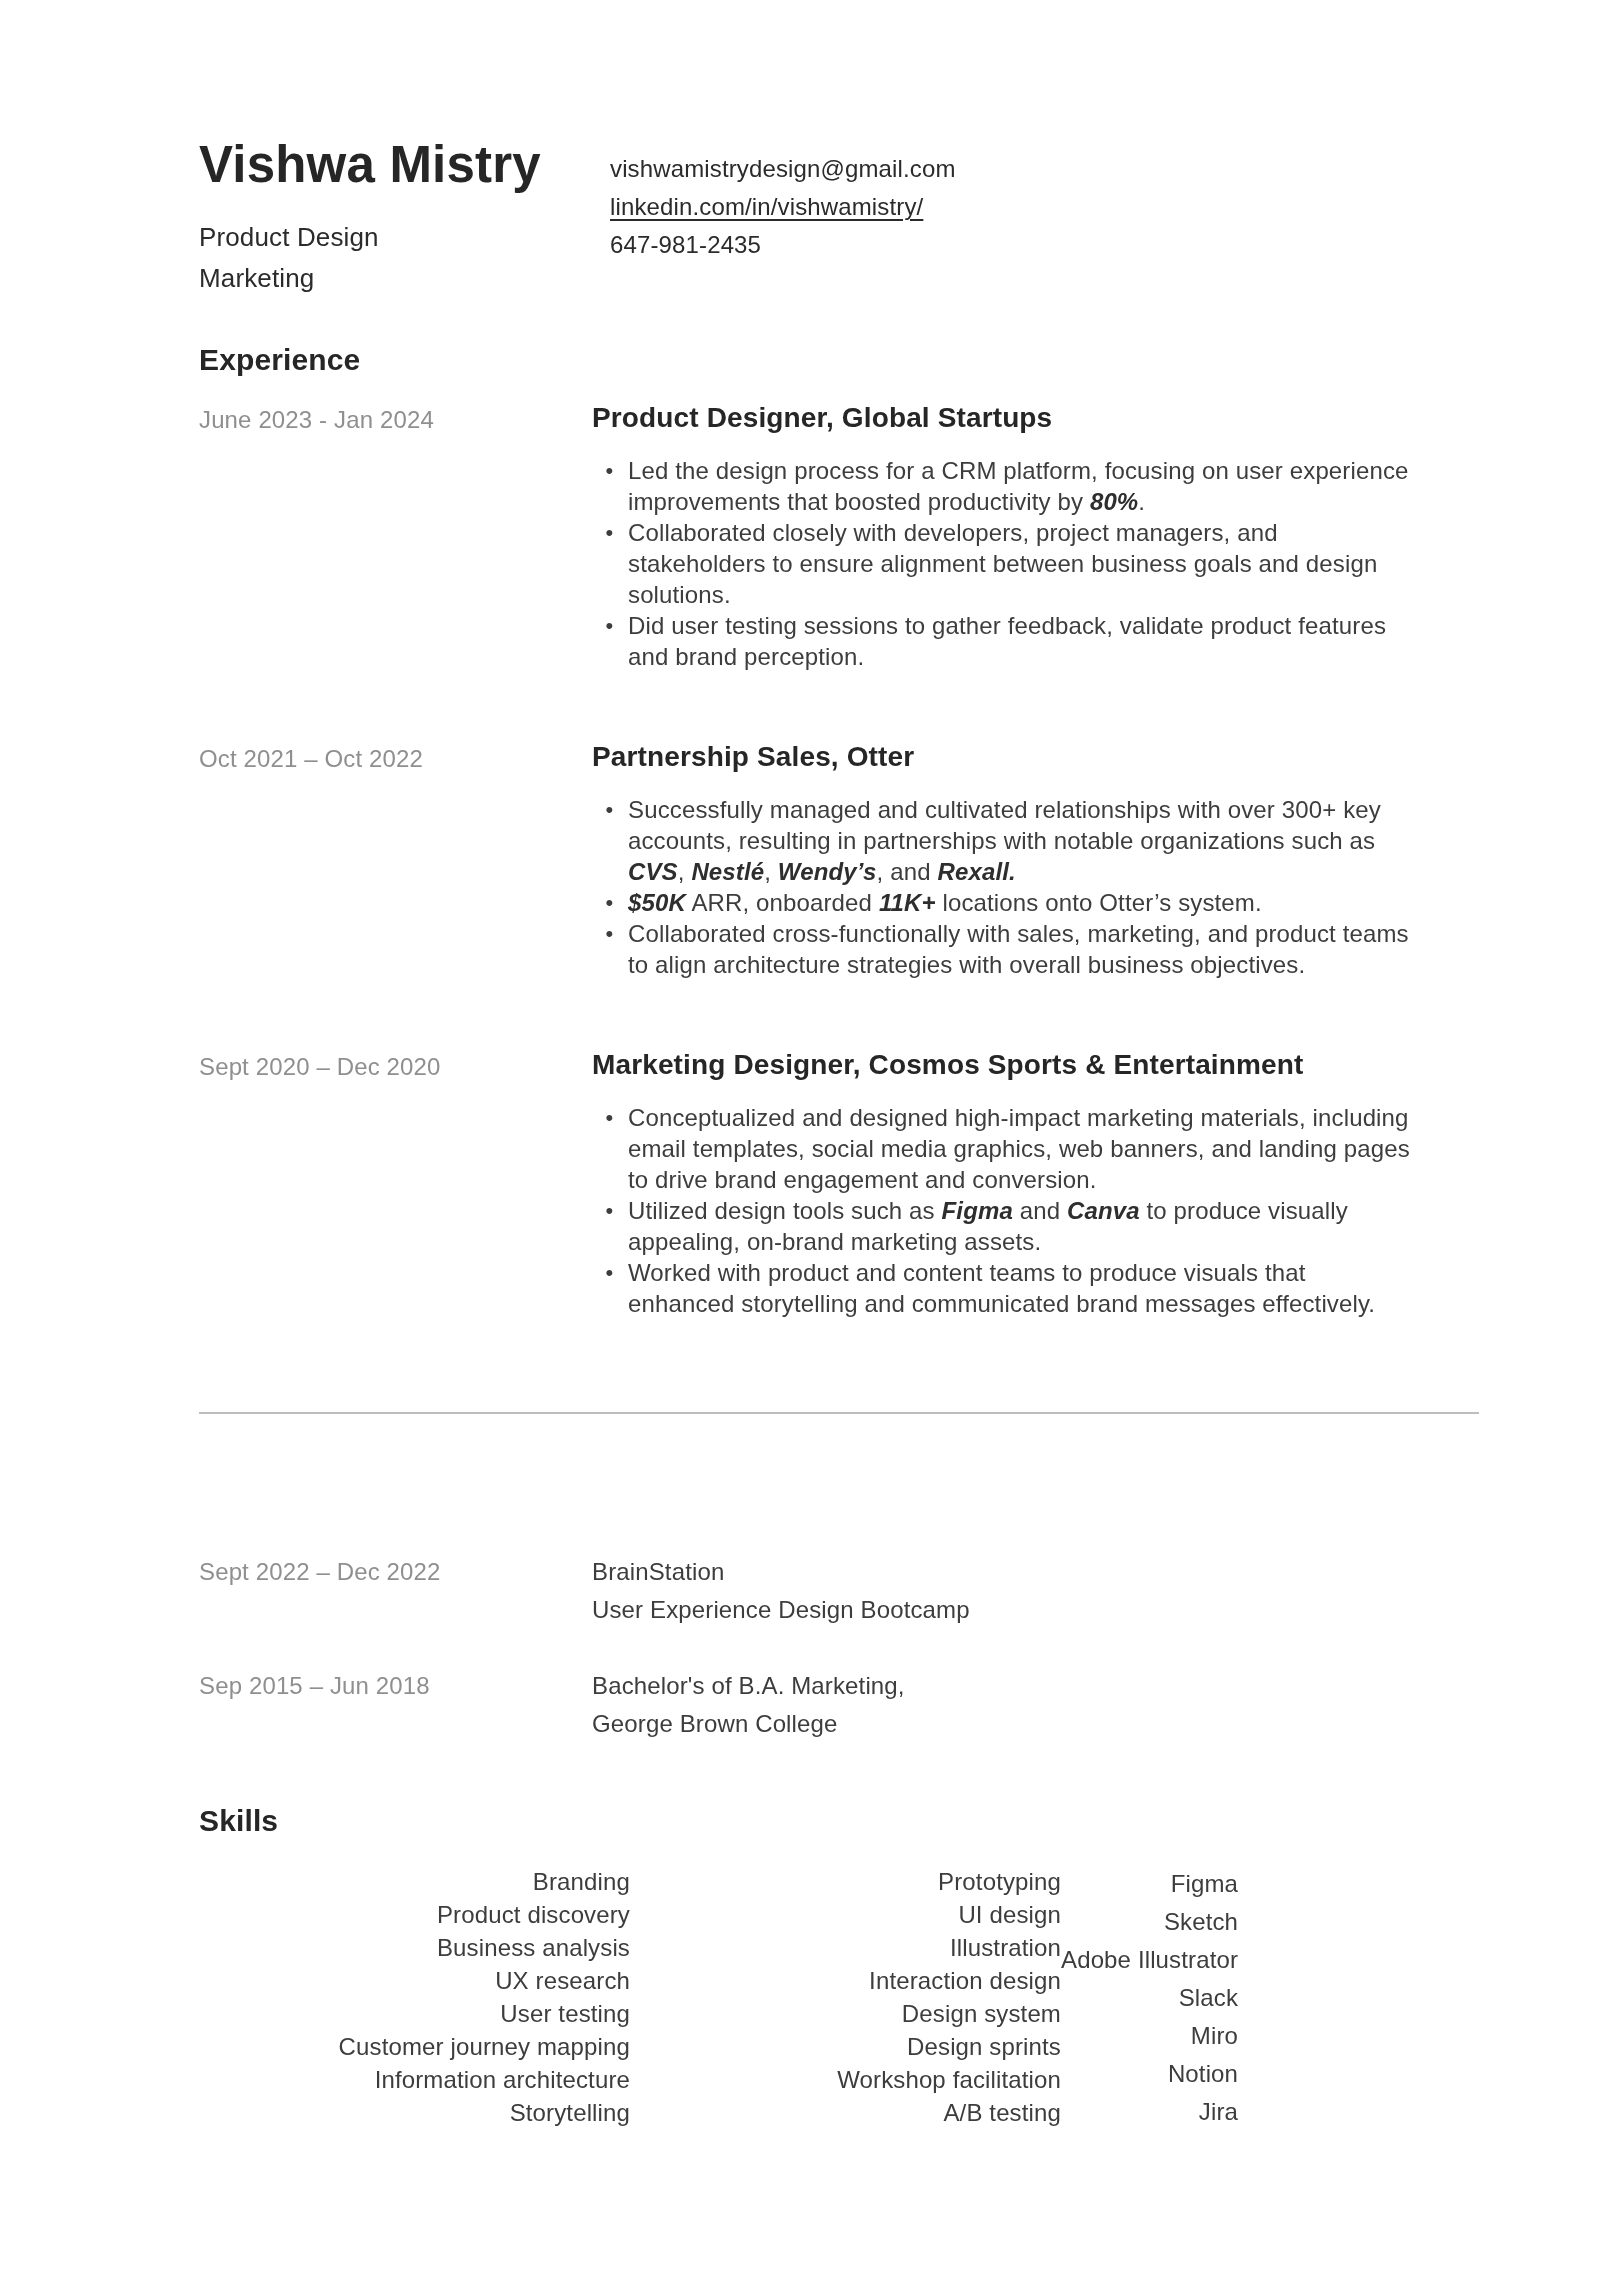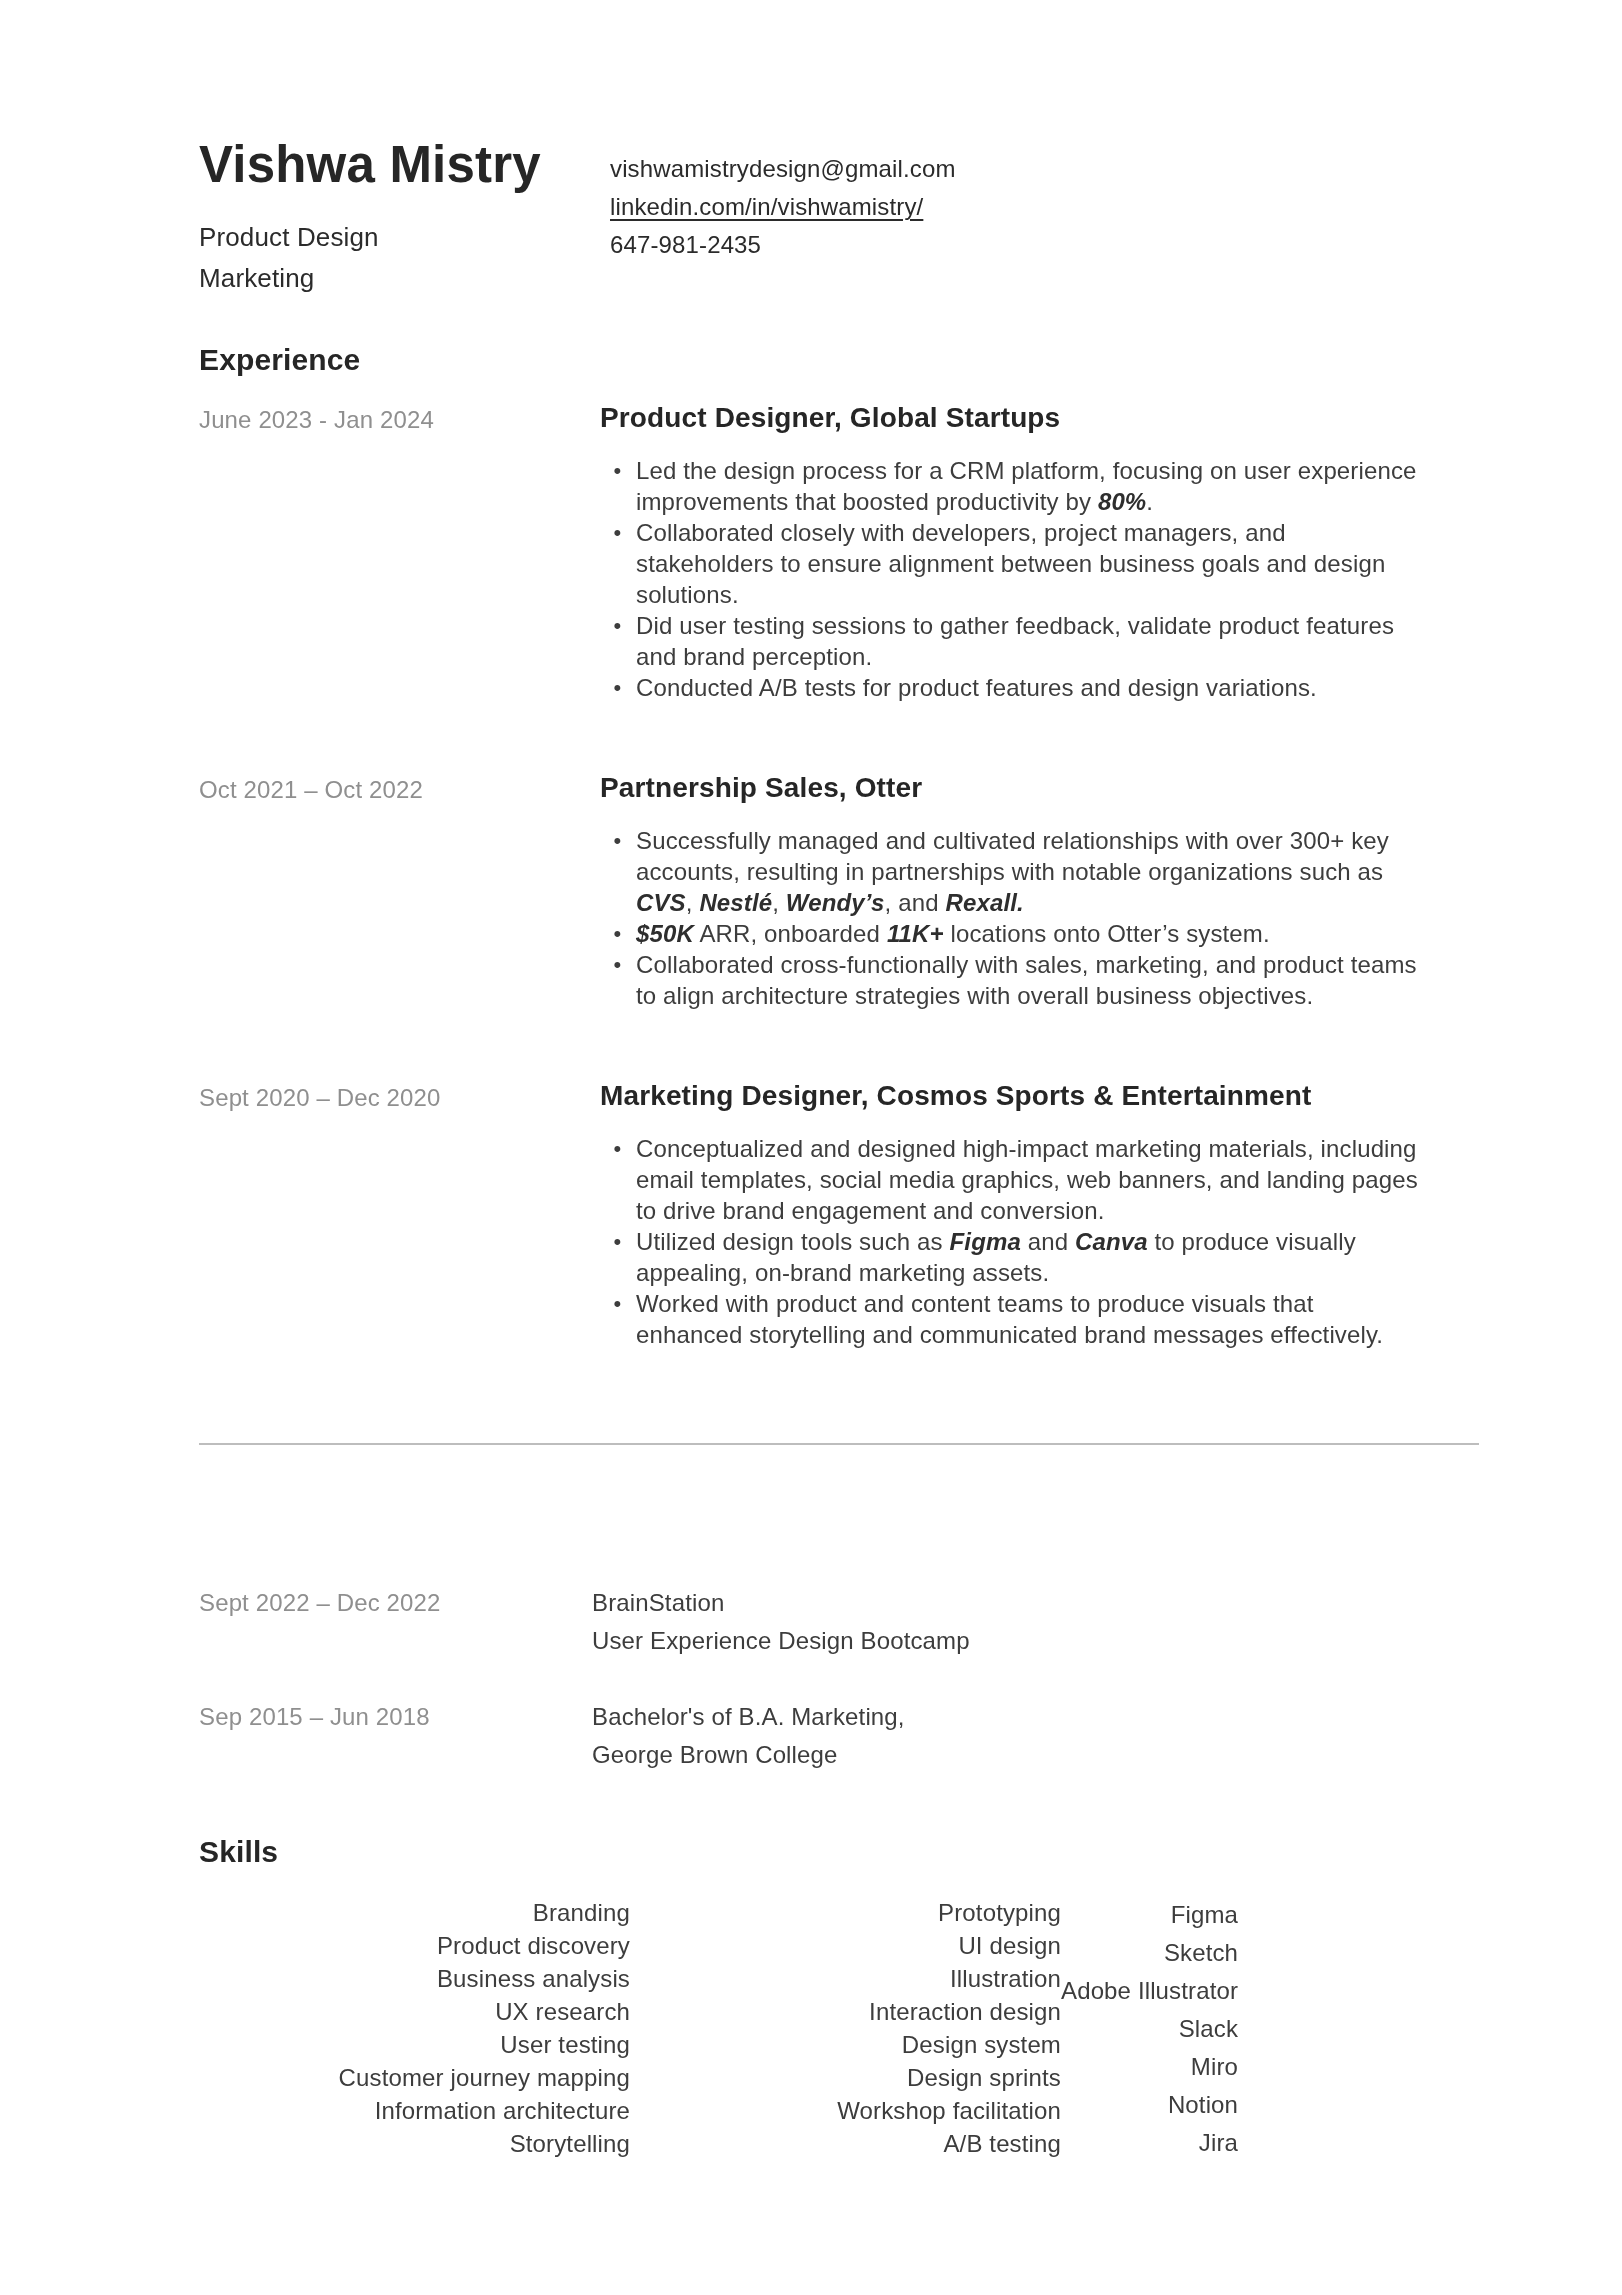--- a/index.html
+++ b/index.html
@@ -44,21 +44,21 @@
   }
   
   .section-heading{
     font-size:30px;
     font-weight:700;
     line-height:29px;
     color:var(--c-heading);
   }
   .experience{margin-top:46px;}
   .entries{margin-top:27px;}
-  .entry{display:flex;margin-bottom:68px;gap:8px;}
+  .entry{display:flex;margin-bottom:68px;}
   .dates{
     flex:0 0 393px;width:393px;
     font-size:24px;line-height:34px;
     color:var(--c-muted);
     padding-top:2.5px;
   }
   .entry-content{flex:1;min-width:0;}
   .entry-title{
     margin:0;
     font-size:28px;
@@ -133,21 +133,20 @@
     <div class="entries">
 
       <div class="entry">
         <div class="dates">June 2023 - Jan 2024</div>
         <div class="entry-content">
           <h2 class="entry-title">Product Designer, Global Startups</h2>
           <ul class="bullets">
               <li><span>Led the design process for a CRM platform, focusing on user experience improvements that boosted productivity by </span><span class="b">80%</span><span>.</span></li>
               <li><span>Collaborated closely with developers, project managers, and stakeholders to ensure alignment between business goals and design solutions.</span></li>
               <li><span>Did user testing sessions to gather feedback, validate product features and brand perception.</span></li>
-              <li><span>Conducted A/B tests for product features and design variations.</span></li>
             </ul>
         </div>
       </div>
 
       <div class="entry">
         <div class="dates">Oct 2021 – Oct 2022</div>
         <div class="entry-content">
           <h2 class="entry-title">Partnership Sales, Otter</h2>
           <ul class="bullets">
               <li><span>Successfully managed and cultivated relationships with over 300+ key accounts, resulting in partnerships with notable organizations such as </span><span class="b">CVS</span><span>, </span><span class="b">Nestlé</span><span>, </span><span class="b">Wendy’s</span><span>, and </span><span class="b">Rexall.</span></li>

